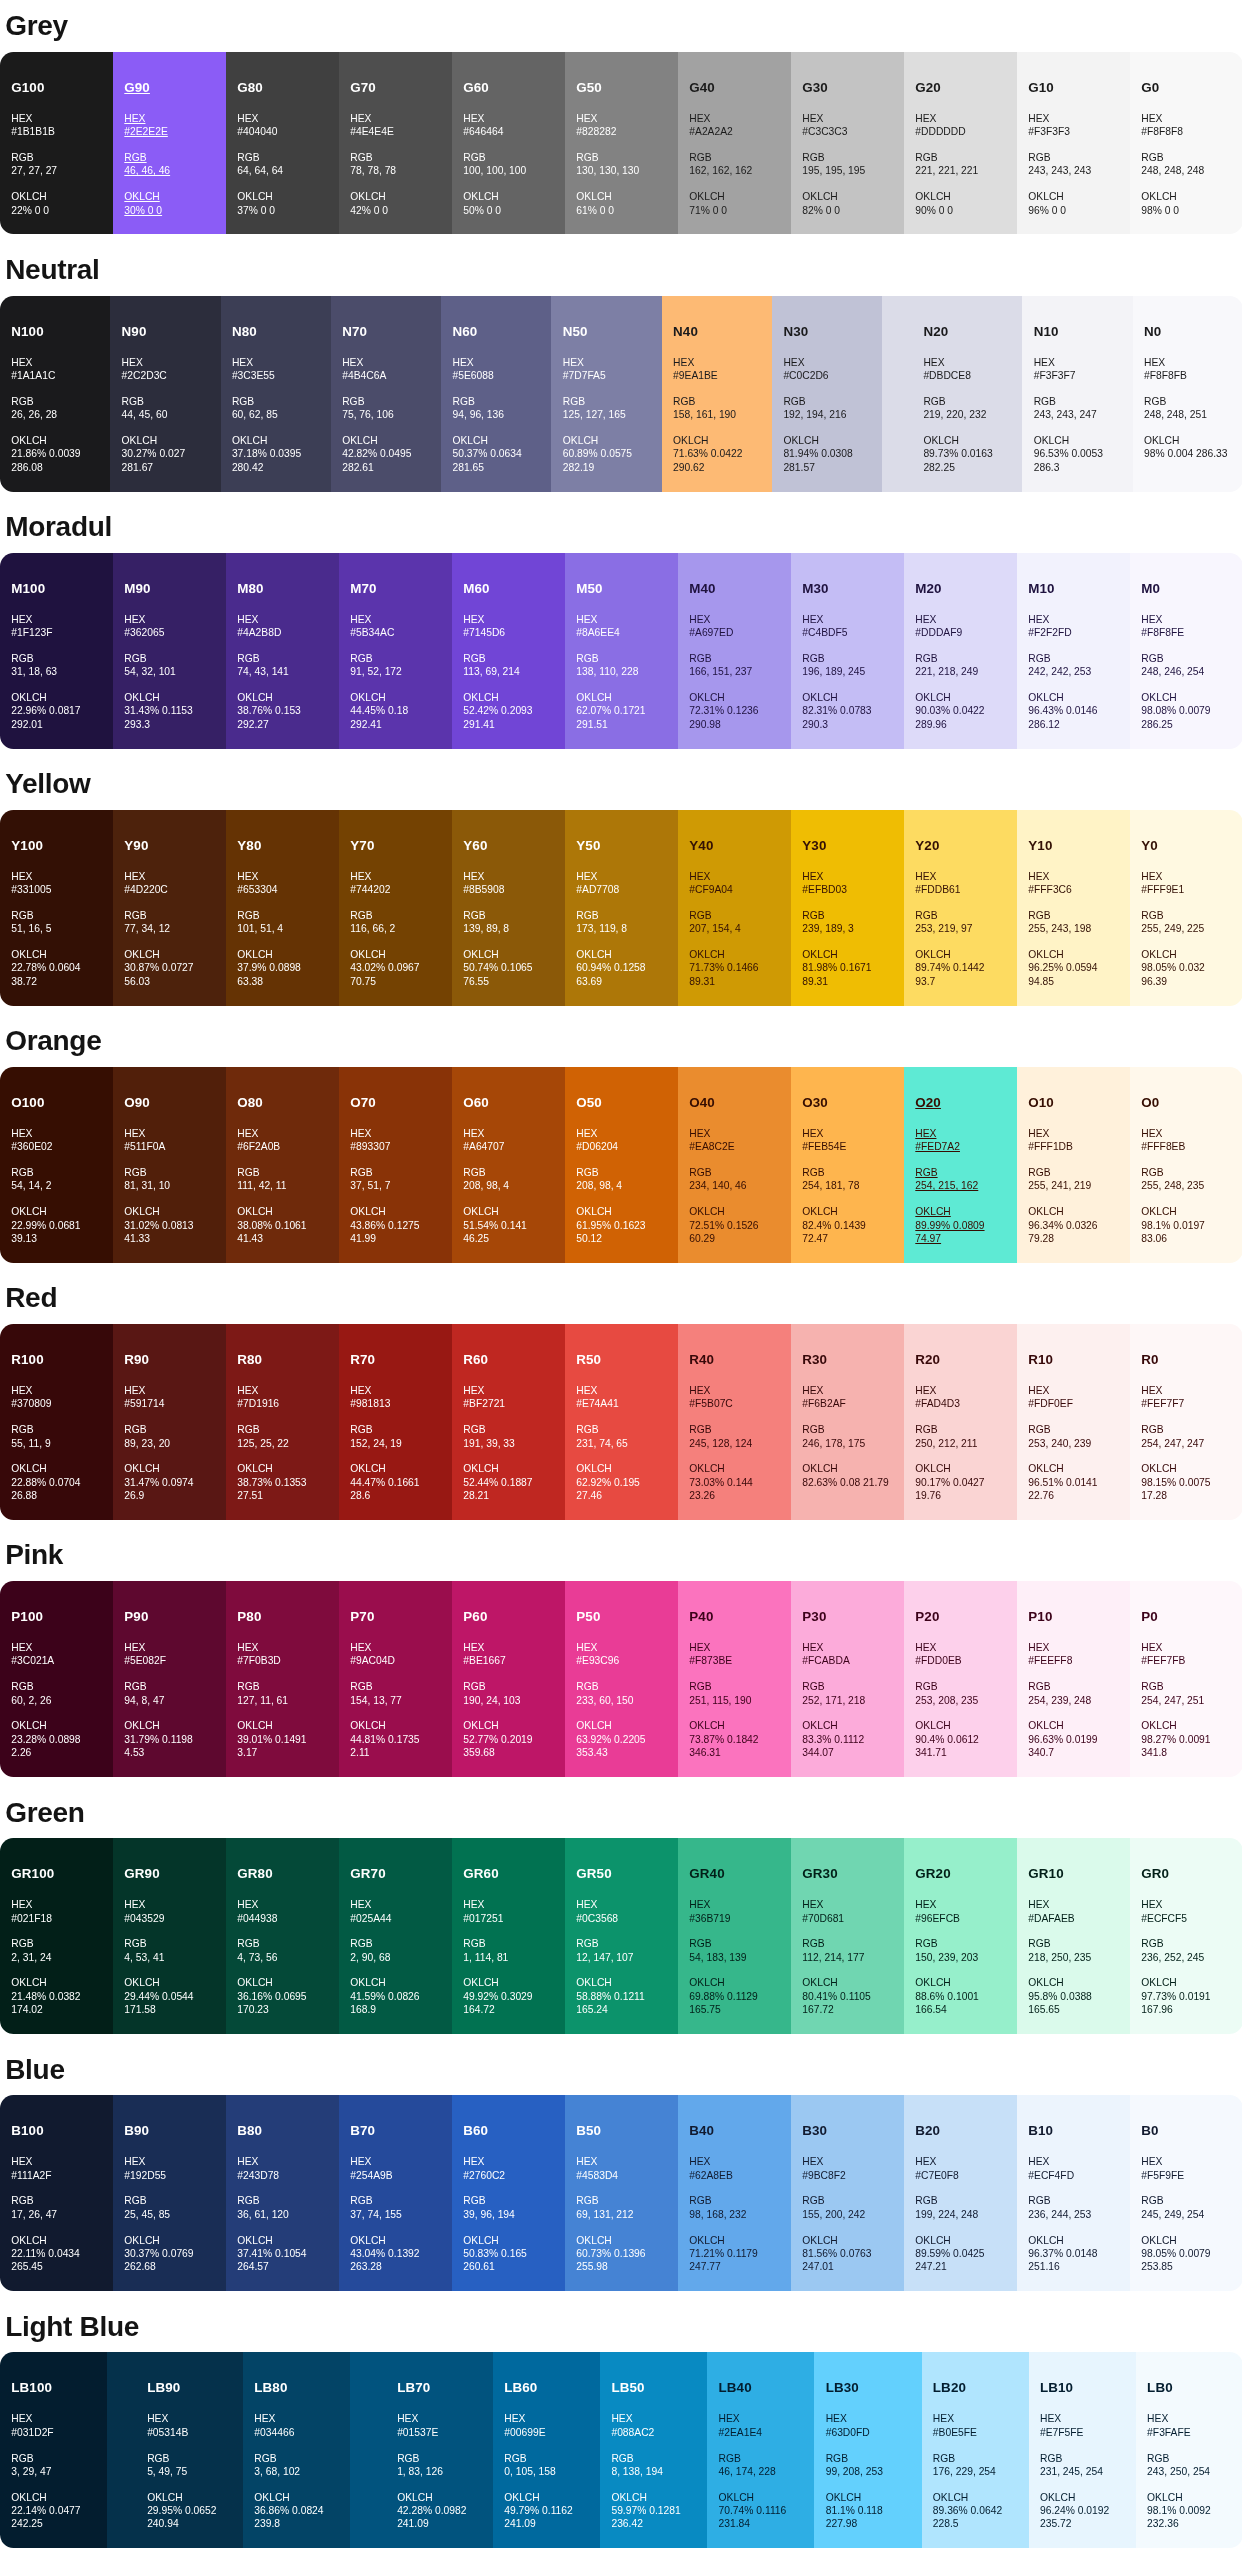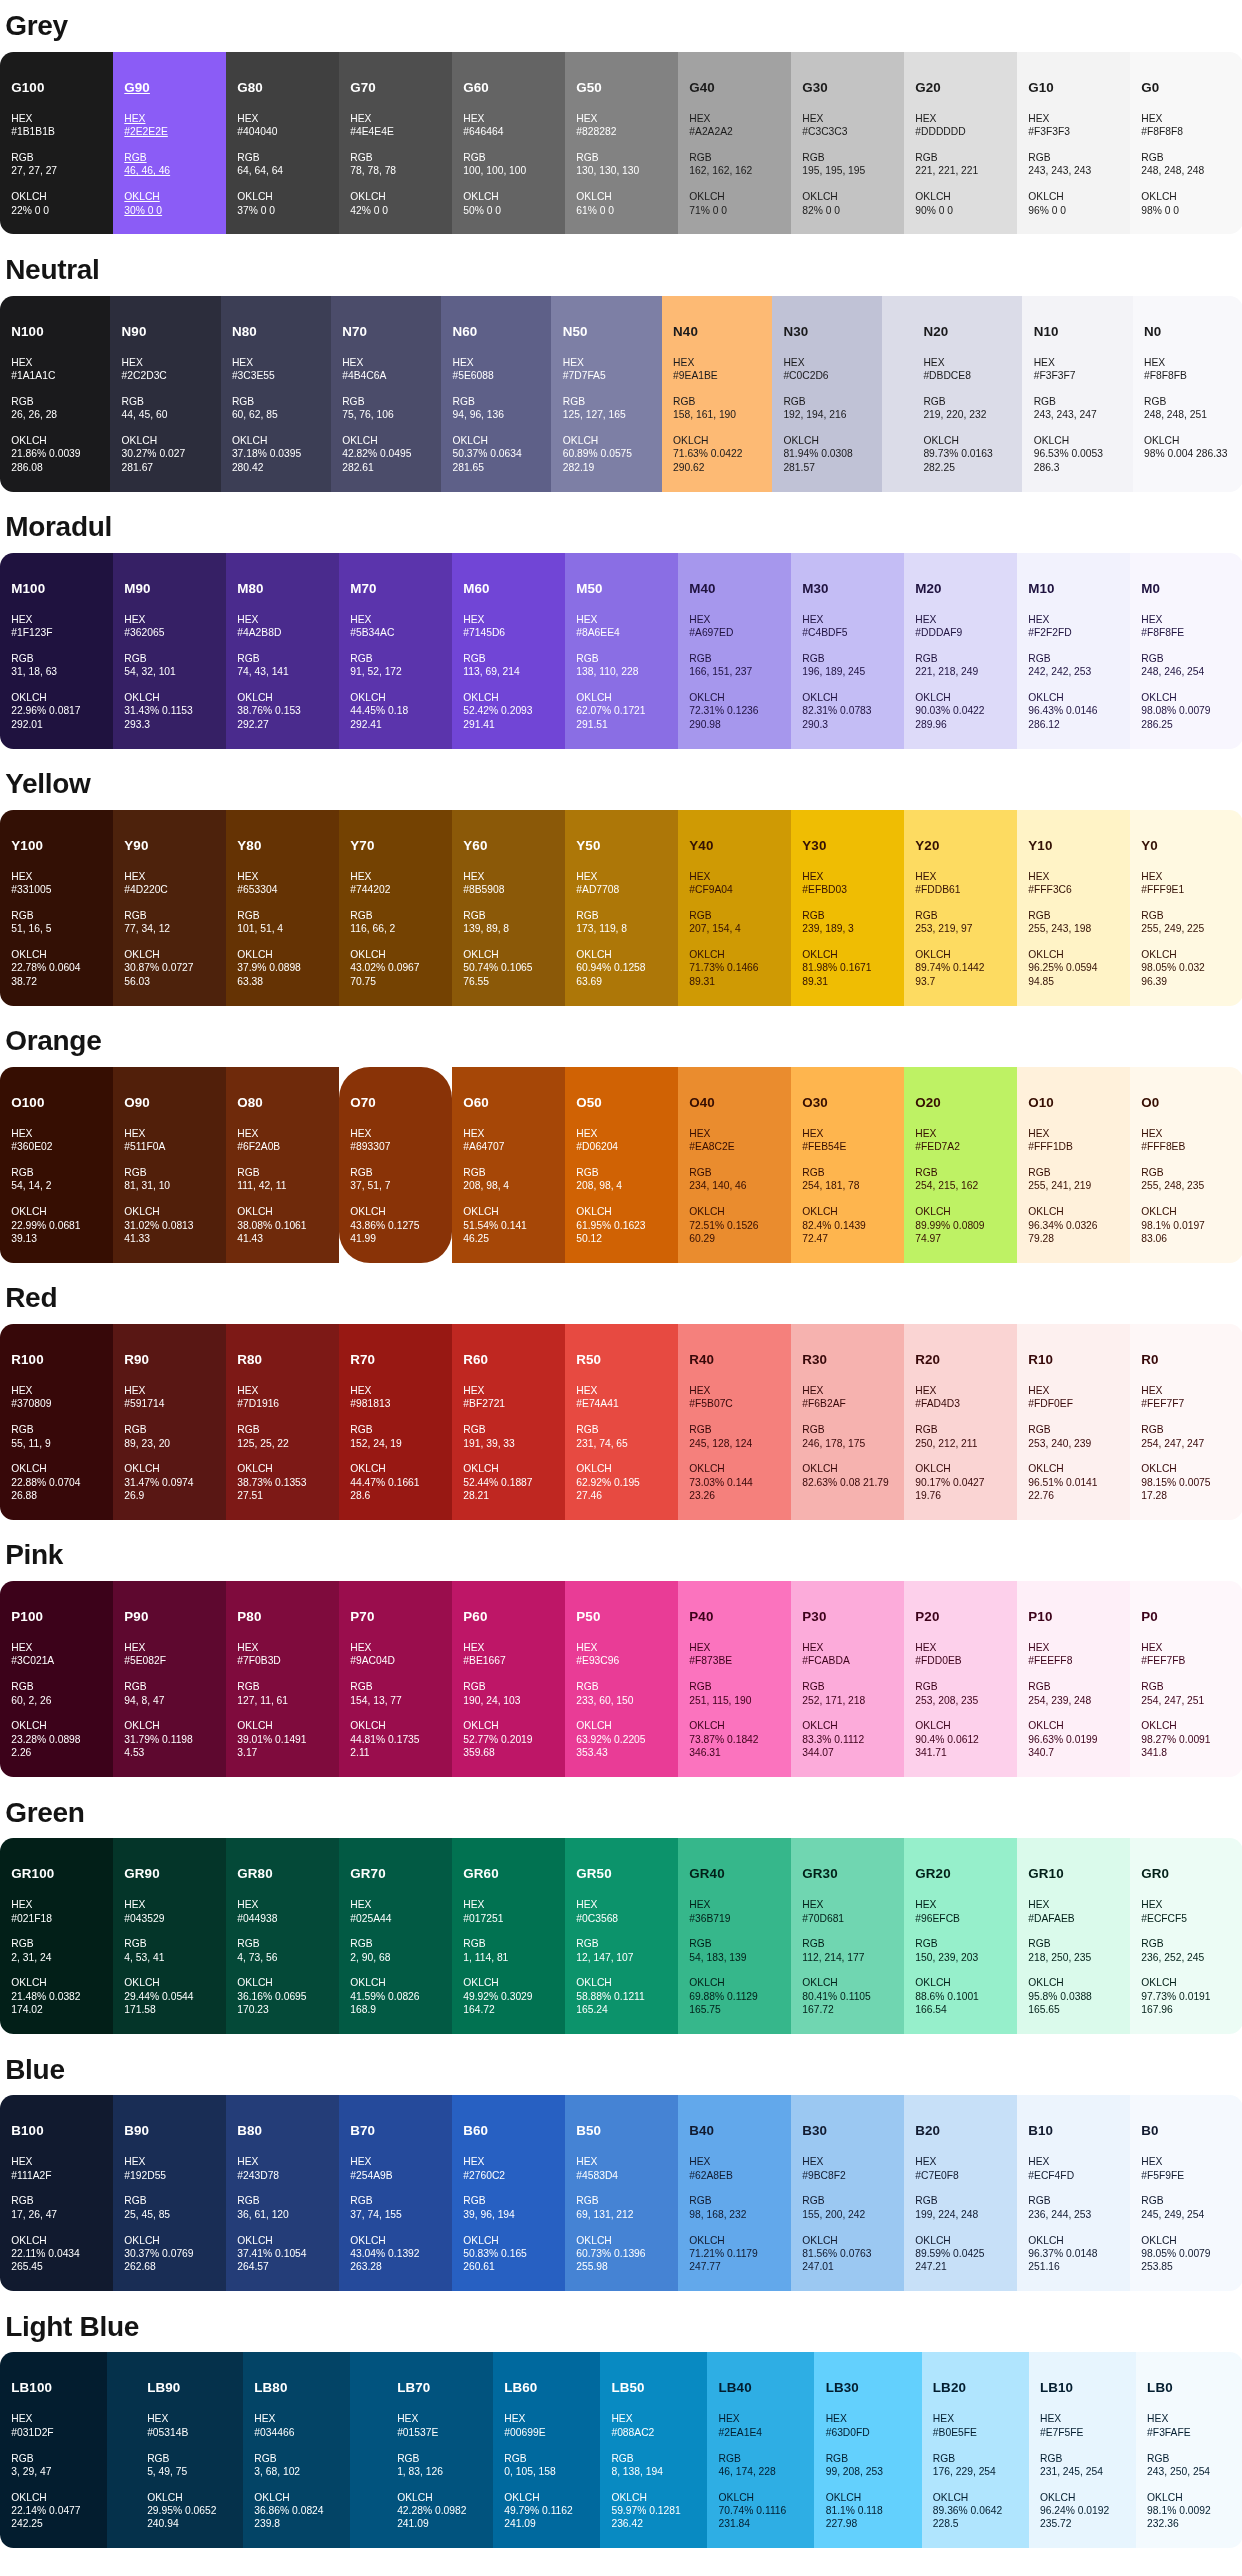--- a/index.html
+++ b/index.html
@@ -787,21 +787,21 @@
           </div>
           <div class="prop">
             <div class="prop-label">RGB</div>
             <div class="prop-value">111, 42, 11</div>
           </div>
           <div class="prop">
             <div class="prop-label">OKLCH</div>
             <div class="prop-value">38.08% 0.1061 41.43</div>
           </div>
         </div>
-        <div class="swatch" style="background: rgb(137, 51, 7); color: rgb(255, 255, 255); border-radius: 31px;">
+        <div class="swatch" style="background: rgb(137, 51, 7); color: rgb(255, 255, 255);">
           <div class="swatch-name">O70</div>
           <div class="prop">
             <div class="prop-label">HEX</div>
             <div class="prop-value">#893307</div>
           </div>
           <div class="prop">
             <div class="prop-label">RGB</div>
             <div class="prop-value">37, 51, 7</div>
           </div>
           <div class="prop">
@@ -862,21 +862,21 @@
           </div>
           <div class="prop">
             <div class="prop-label">RGB</div>
             <div class="prop-value">254, 181, 78</div>
           </div>
           <div class="prop">
             <div class="prop-label">OKLCH</div>
             <div class="prop-value">82.4% 0.1439 72.47</div>
           </div>
         </div>
-        <div class="swatch" style="background: #bef264; color: rgb(54, 14, 2);">
+        <div class="swatch" style="background: #5eead4; color: rgb(54, 14, 2); text-decoration: underline;">
           <div class="swatch-name">O20</div>
           <div class="prop">
             <div class="prop-label">HEX</div>
             <div class="prop-value">#FED7A2</div>
           </div>
           <div class="prop">
             <div class="prop-label">RGB</div>
             <div class="prop-value">254, 215, 162</div>
           </div>
           <div class="prop">

